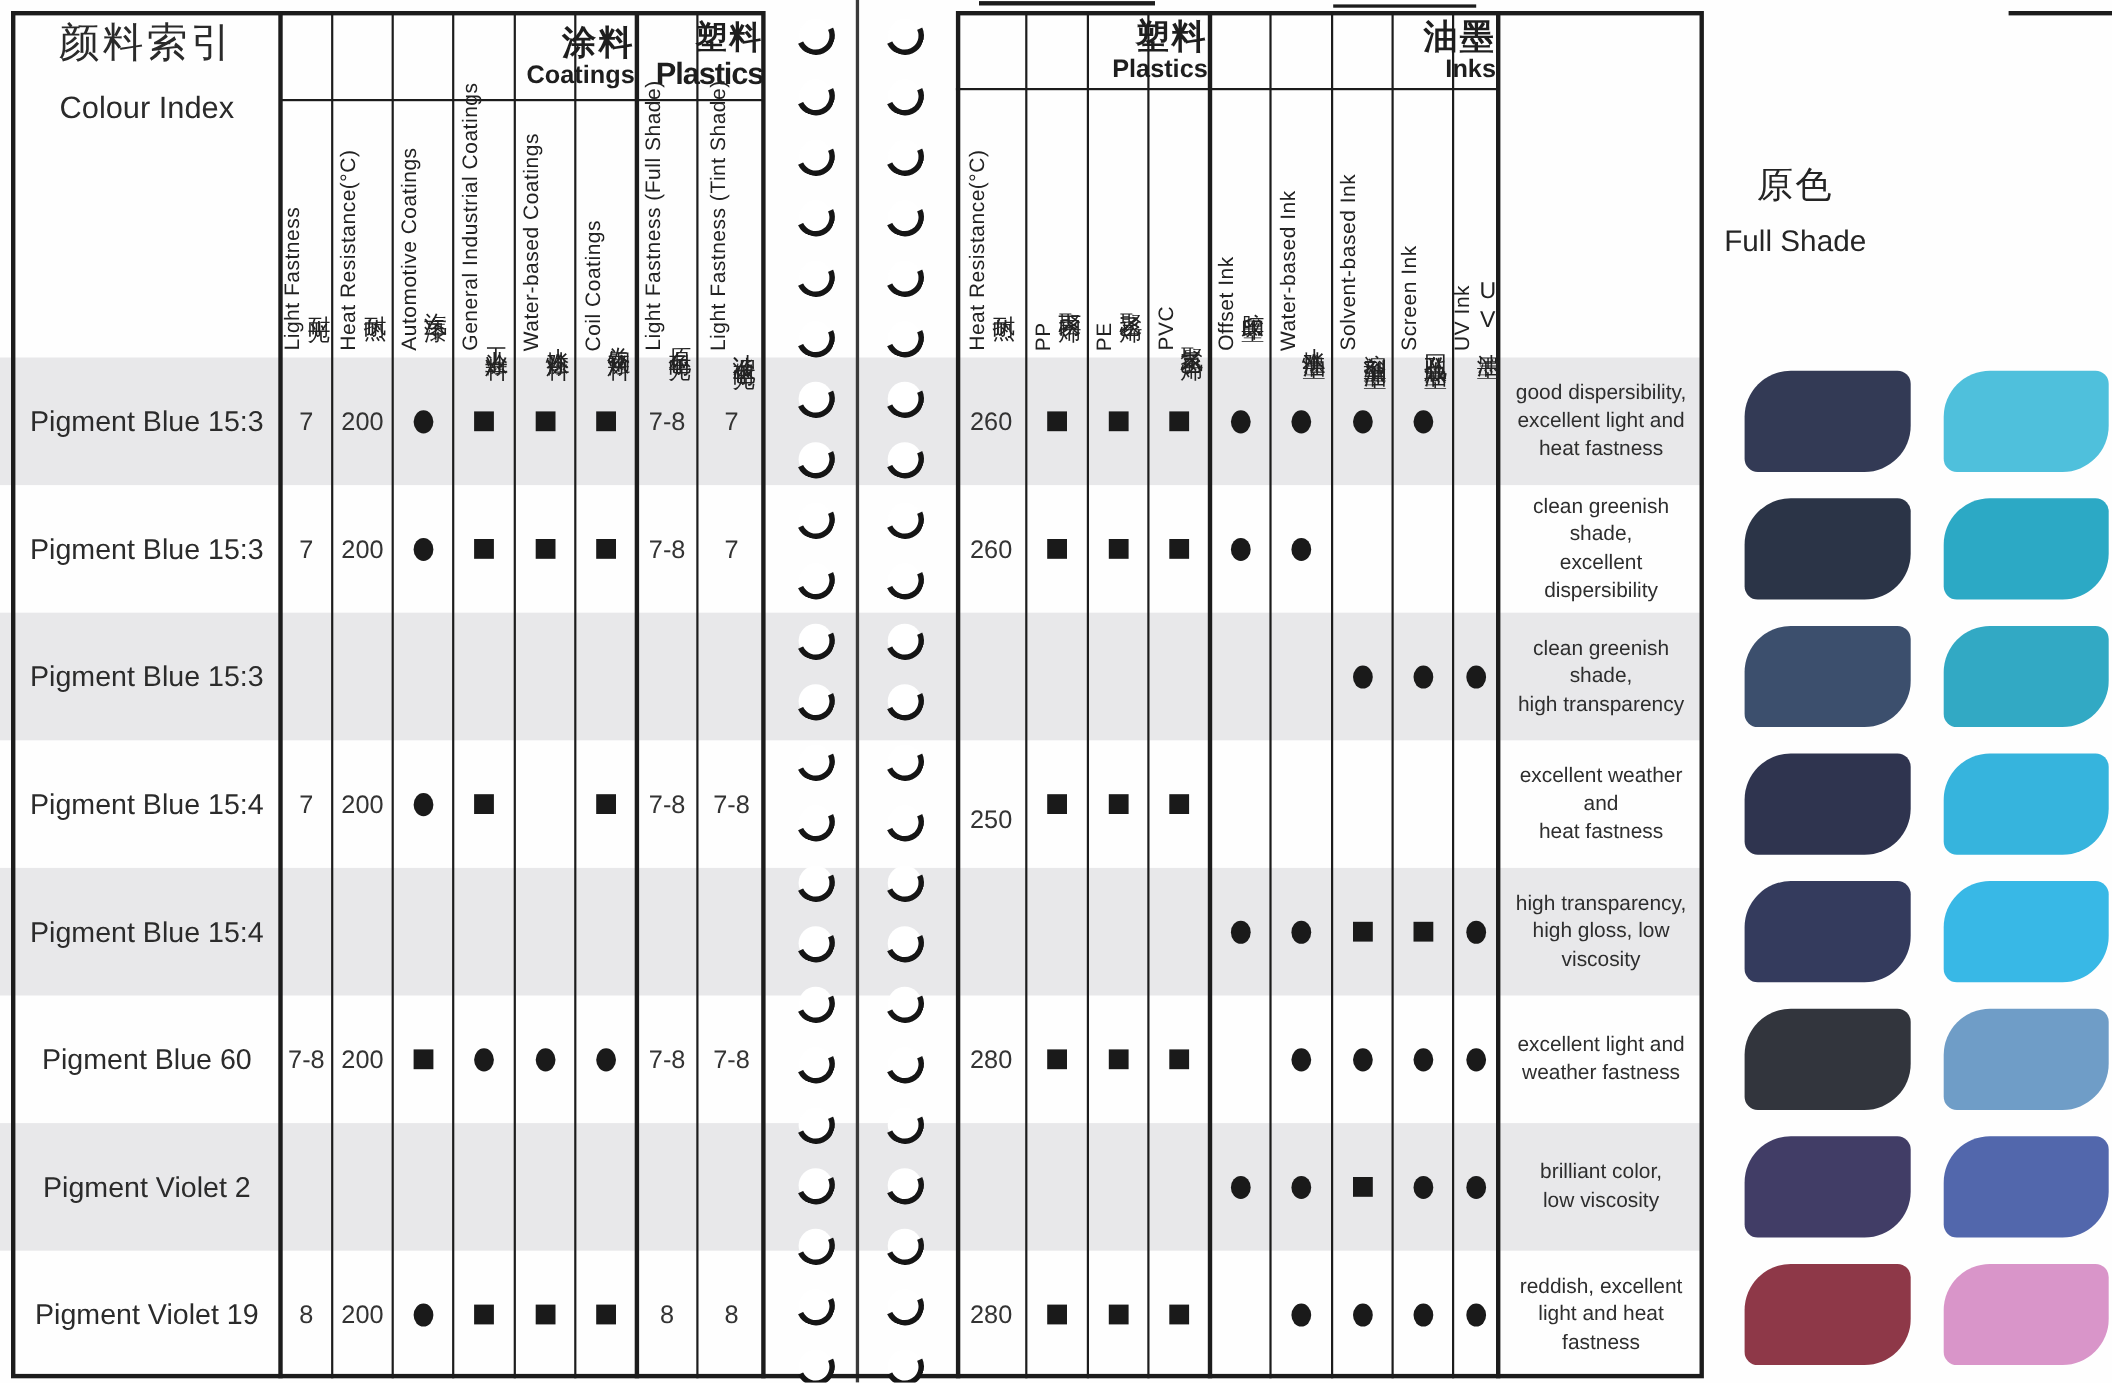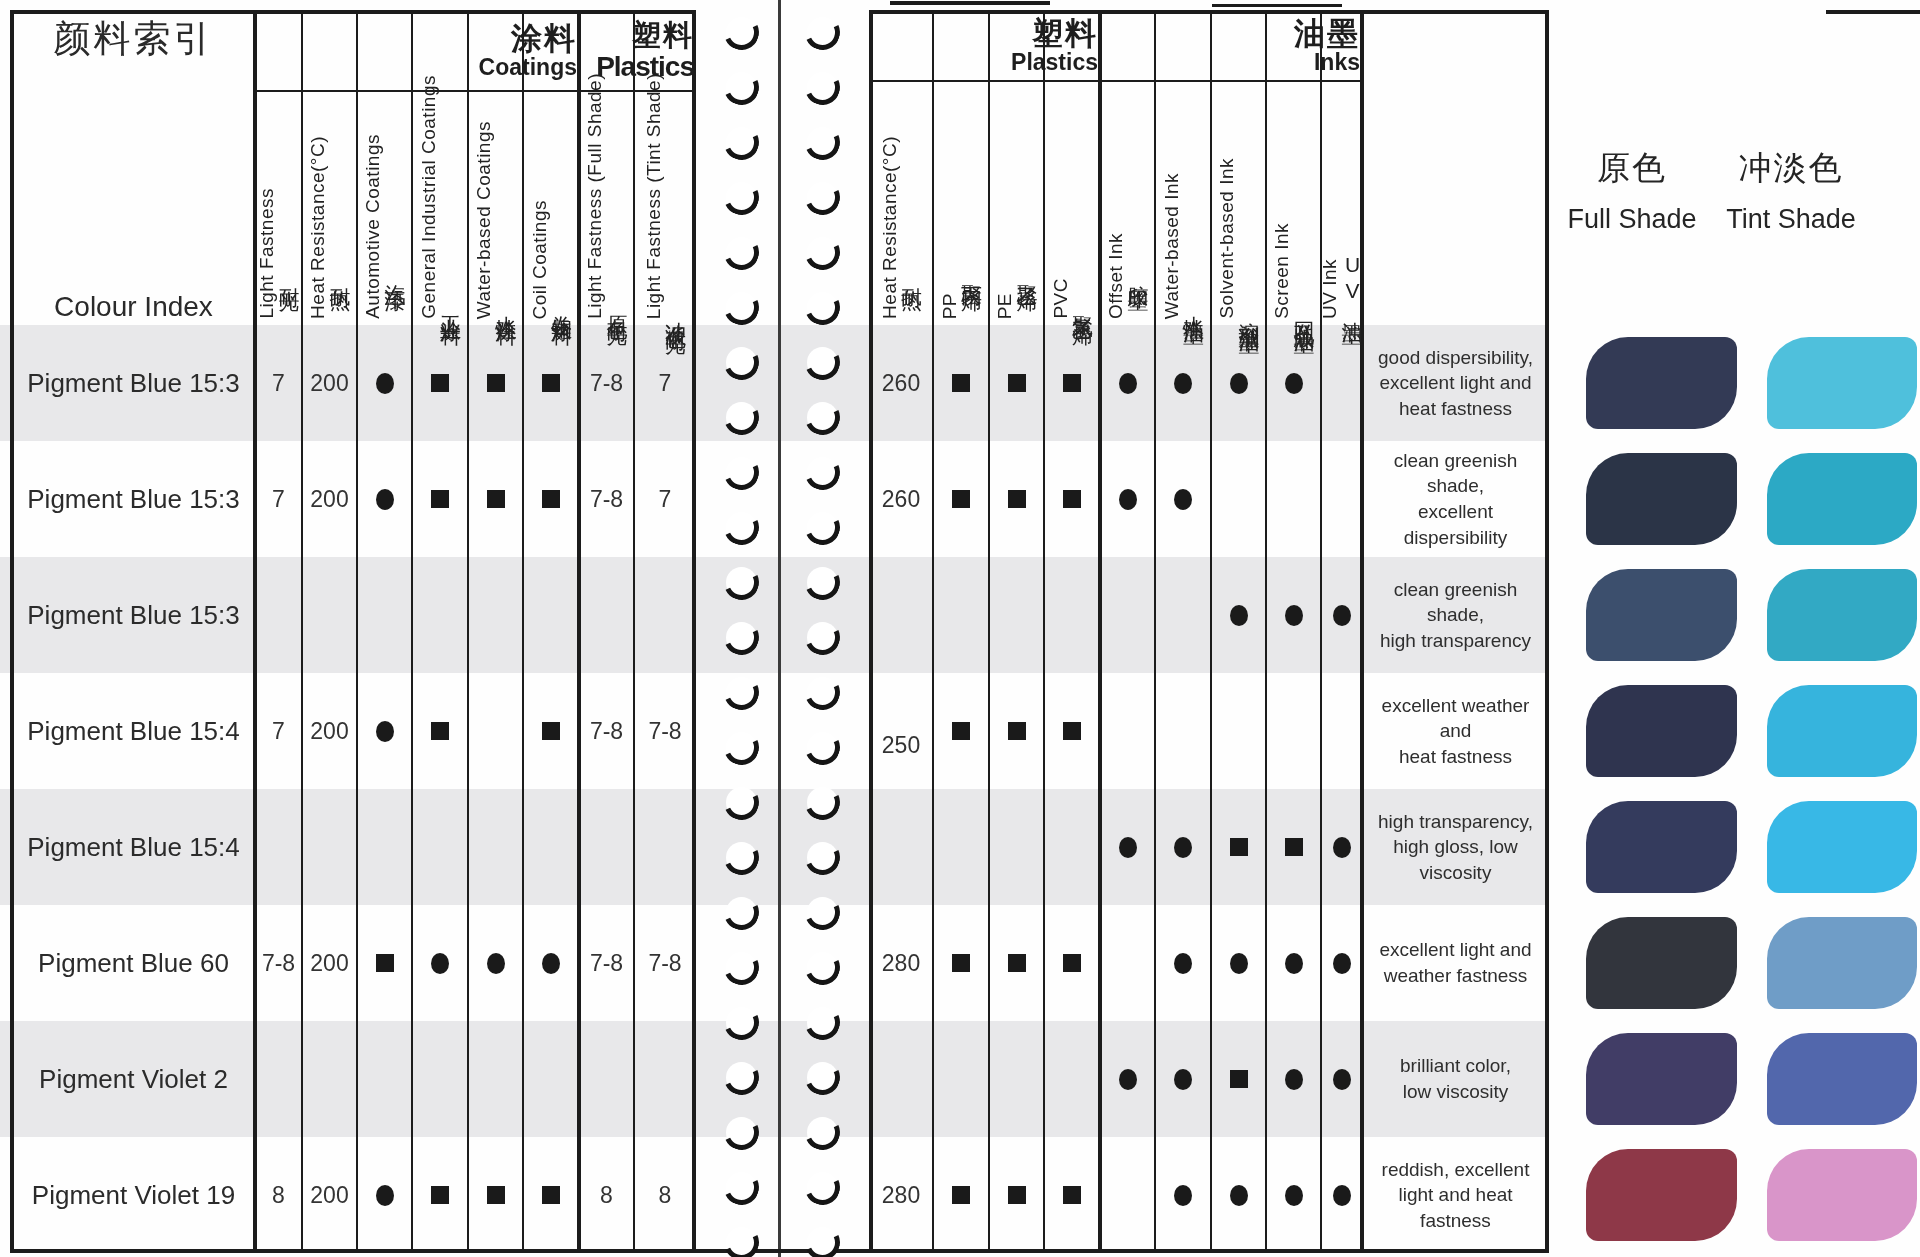--- a/index.html
+++ b/index.html
@@ -12,21 +12,21 @@
   .grp{position:absolute;display:flex;flex-direction:column;align-items:flex-end;justify-content:center;
        font-weight:700;color:#1e1e1e;line-height:1.08;}
   .grp .cn{font-size:31px;letter-spacing:2px;}
   .grp .en{font-size:23px;}
   .g-coatings{left:257px;top:14px;width:320px;height:74px;}
   .g-lplastics{left:581px;top:14px;width:113px;height:74px;}
   .g-lplastics .en{font-size:28px;letter-spacing:-1px;}
   .g-lplastics .cn{font-size:29px;}
   .g-rplastics{left:871px;top:14px;width:227px;height:64px;}
   .g-inks{left:1102px;top:14px;width:258px;height:64px;}
-  .bigcell{position:absolute;display:flex;flex-direction:column;align-items:center;justify-content:space-between;gap:18px;}
+  .bigcell{position:absolute;display:flex;flex-direction:column;align-items:center;justify-content:flex-start;gap:18px;}
   .name-hd{left:14px;top:14px;width:239px;height:309px;}
   .desc-hd{left:1366px;top:14px;width:179px;height:309px;}
   .bigcell .cn{font-size:37px;letter-spacing:3px;color:#2a2a2a;}
   .bigcell .en{font-size:28px;color:#2a2a2a;}
   .sw-hd{position:absolute;display:flex;flex-direction:column;align-items:center;gap:13px;}
   .sw-full{left:1548px;top:146px;width:168px;}
   .sw-tint{left:1706px;top:146px;width:170px;}
   .sw-hd .cn{font-size:33px;letter-spacing:2px;color:#252525;}
   .sw-hd .en{font-size:27px;color:#252525;}
   .band{position:absolute;left:0;width:1549px;background:#e8e8ea;}
@@ -82,24 +82,20 @@
   </div>
   <div class="grp g-inks">
     <div class="cn">油墨</div>
     <div class="en">Inks</div>
   </div>
 
 
   <div class="sw-hd sw-full">
     <div class="cn">原色</div>
     <div class="en">Full Shade</div>
-  </div>
-  <div class="sw-hd sw-tint">
-    <div class="cn">冲淡色</div>
-    <div class="en">Tint Shade</div>
   </div>
 
   <div class="divider"></div>
   <div class="artifact" style="left:890px;top:1px;width:160px;height:4px;"></div>
   <div class="artifact" style="left:1212px;top:4px;width:130px;height:3px;"></div>
   <div class="artifact" style="left:1826px;top:10px;width:94px;height:4px;"></div>
 
   <div class="abs" id="layer-gen">
       <div class="gline" style="left: 253px; top: 10px; width: 4px; height: 1243px;"></div>
       <div class="gline" style="left: 301px; top: 10px; width: 2px; height: 1243px;"></div>

